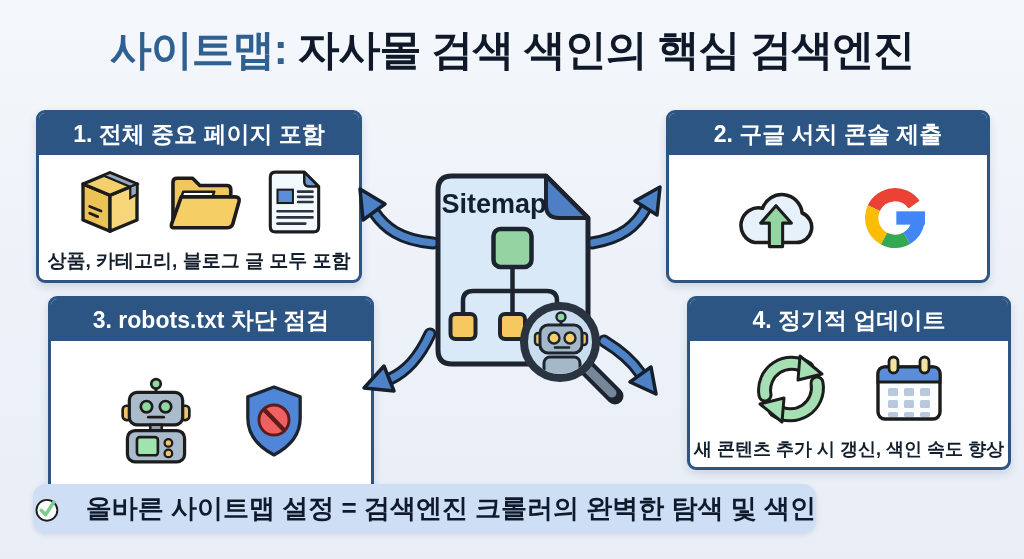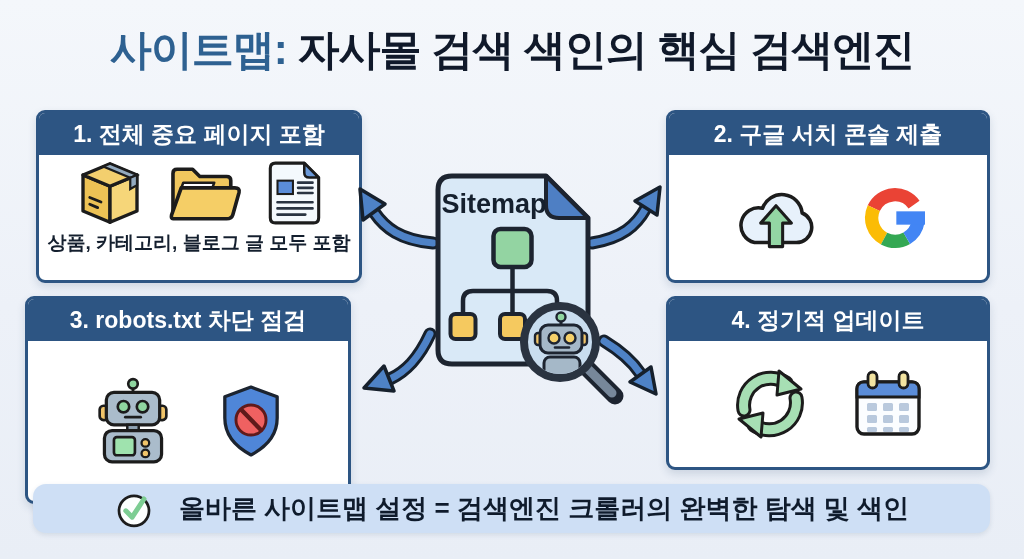--- a/index.html
+++ b/index.html
@@ -15,41 +15,41 @@
     color:#10192a;
   }
   .title .hl { color:#2e6191; }
   .card {
     position:absolute; background:#ffffff; border:3px solid #2d5583;
     border-radius:9px; overflow:hidden; display:flex; flex-direction:column;
     box-shadow:0 4px 8px rgba(44,72,110,.16);
   }
   .card1 { left:36px;  top:110px; width:326px; height:173px; }
   .card2 { left:666px; top:110px; width:324px; height:173px; }
-  .card3 { left:25px;  top:296px; width:326px; height:208px; }
-  .card4 { left:666px; top:296px; width:324px; height:174px; }
+  .card3 { left:48px;  top:296px; width:326px; height:208px; }
+  .card4 { left:687px; top:296px; width:324px; height:174px; }
   .card-header {
     background:#2d5583; color:#ffffff; text-align:center;
     font-size:23px; font-weight:800; line-height:42px; height:42px;
     white-space:nowrap; flex:0 0 auto;
   }
   .card-body { flex:1; display:flex; flex-direction:column; align-items:center; justify-content:flex-end; }
   .icon-row { flex:1; display:flex; align-items:center; justify-content:center; }
   .card1 .icon-row { gap:20px; }
   .card2 .icon-row { gap:40px; }
   .card3 .icon-row { gap:46px; }
   .card4 .icon-row { gap:44px; }
   .card-caption {
     font-size:19px; font-weight:800; color:#141f2e; white-space:nowrap;
-    padding-bottom:24px; text-align:center;
+    padding-bottom:6px; text-align:center;
   }
   .card4 .card-caption { font-size:18px; }
   .overlay { position:absolute; left:0; top:0; width:1024px; height:559px; pointer-events:none; }
   .banner {
-    position:absolute; left:33px; top:484px; width:957px; height:49px;
+    position:absolute; left:33px; top:484px; width:783px; height:49px;
     background:#cedff5; border-radius:13px; display:flex; align-items:center;
     justify-content:center; gap:25px; box-shadow:0 2px 5px rgba(44,72,110,.12);
   }
   .banner-text { font-size:26px; font-weight:800; color:#0f1b2c; white-space:nowrap; }
 </style>
 </head>
 <body>
 
 <div class="canvas">
 
@@ -153,20 +153,21 @@
               <rect x="47" y="35" width="10" height="8" rx="1.5"></rect>
             <rect x="15" y="47" width="10" height="8" rx="1.5"></rect>
               <rect x="31" y="47" width="10" height="8" rx="1.5"></rect>
               <rect x="47" y="47" width="10" height="8" rx="1.5"></rect>
             <rect x="15" y="59" width="10" height="5" rx="1.5"></rect>
               <rect x="31" y="59" width="10" height="5" rx="1.5"></rect>
               <rect x="47" y="59" width="10" height="5" rx="1.5"></rect>
           </g>
         </svg>
       </div>
+      <div class="card-caption">새 콘텐츠 추가 시 갱신, 색인 속도 향상</div>
     </div>
   </section>
 
   <svg class="overlay" viewBox="0 0 1024 559">
 
     <g>
       <path d="M 433,243 C 400,240 385,228 374,212" fill="none" stroke="#16202c" stroke-width="13" stroke-linecap="round"></path>
       <path d="M 433,243 C 400,240 385,228 374,212" fill="none" stroke="#4e82c6" stroke-width="7" stroke-linecap="round"></path>
       <polygon points="360,189 385,204 363,220" fill="#4e82c6" stroke="#16202c" stroke-width="3.5" stroke-linejoin="round"></polygon>
     </g>

